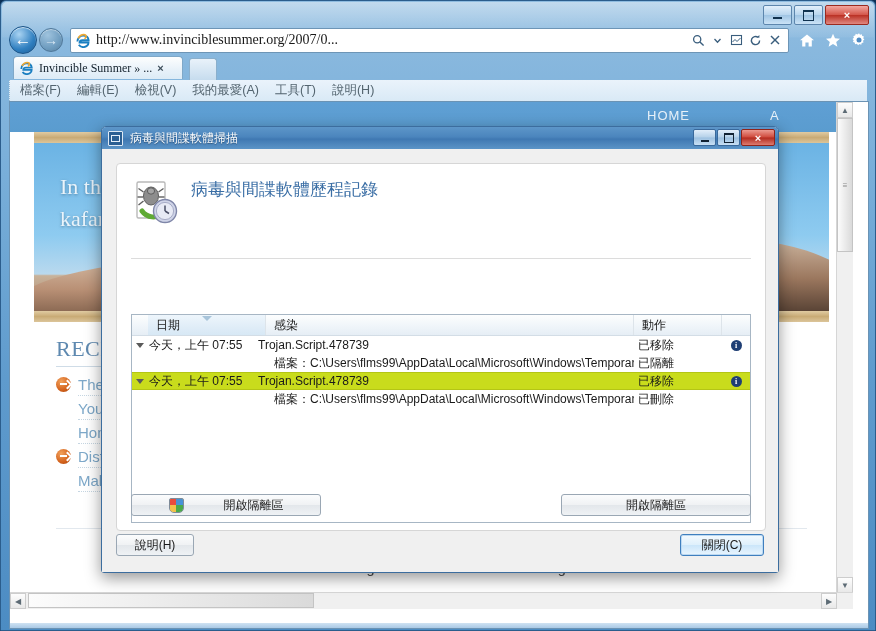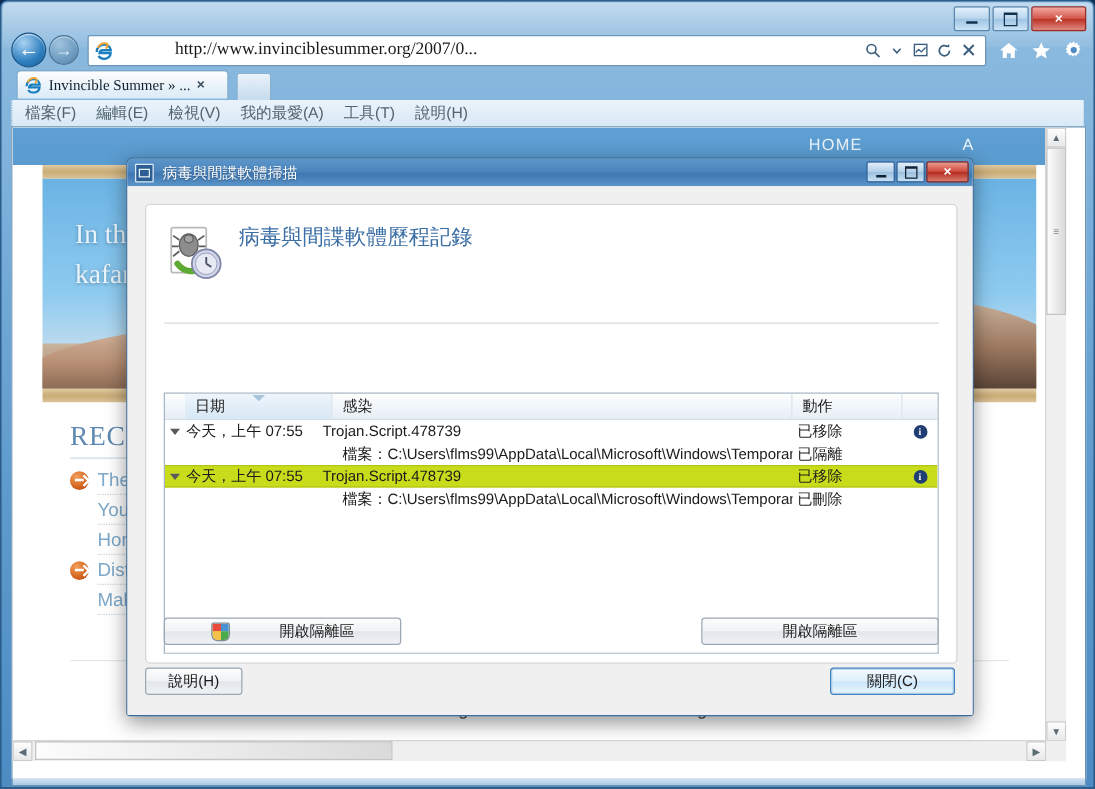--- a/index.html
+++ b/index.html
@@ -67,21 +67,20 @@
     border:1px solid #6d95b6;border-radius:2px;
     display:flex;align-items:center;padding:0 2px 0 4px;
     box-sizing:border-box;
   }
   .favicon-e{
     width:16px;height:16px;flex:0 0 16px;position:relative;margin-right:5px;
   }
   .addr-text{
     flex:1;font-size:14px;color:#1a1a1a;white-space:nowrap;overflow:hidden;
     font-family:"Liberation Serif","DejaVu Serif",serif;
-    margin-left:44px;
   }
   .addr-icons{display:flex;align-items:center;gap:2px;padding-right:3px;color:#3a5e7d;}
   .addr-icons .ai{width:17px;height:19px;display:flex;align-items:center;justify-content:center;font-size:13px;}
   .toolbar-icons{display:flex;align-items:center;gap:9px;margin-left:9px;color:#fff;}
   .toolbar-icons .ti{width:17px;height:19px;display:flex;align-items:center;justify-content:center;font-size:14px;}
 
   
   .tabstrip{position:absolute;left:8px;top:55px;right:8px;height:24px;}
   .tab{
     position:absolute;left:4px;top:0;height:23px;min-width:170px;
@@ -341,21 +340,21 @@
     opacity:.95;
   }
   .shield:before{
     content:"";position:absolute;left:0;bottom:0;width:100%;height:50%;z-index:2;
     background:linear-gradient(90deg,#f2c14a 50%,#4aa94a 50%);
   }
   
   .dlg-foot{position:absolute;left:0;bottom:0;right:0;height:46px;}
   .btn.help{position:absolute;left:14px;top:8px;width:78px;}
   .btn.closebtn{
-    position:absolute;right:14px;top:8px;width:100px;
+    position:absolute;right:14px;top:8px;width:84px;
     border:1px solid #3f7fbe;
     box-shadow:0 0 0 1px #bcd9f2 inset;
     background:linear-gradient(180deg,#f4fafe,#dff0fc 48%,#cbe6fa 52%,#e9f5fe);
     justify-content:center;
   }
 
   
   .ie-statusbar{
     position:absolute;left:8px;bottom:1px;width:860px;height:6px;
     background:linear-gradient(180deg,#cfe2f2,#a9c9e6);

